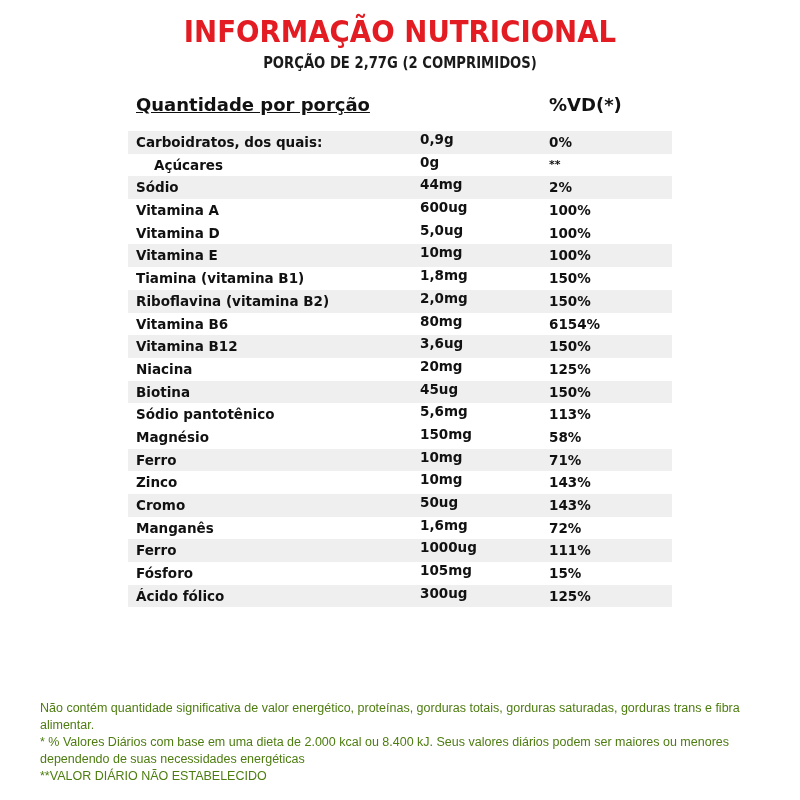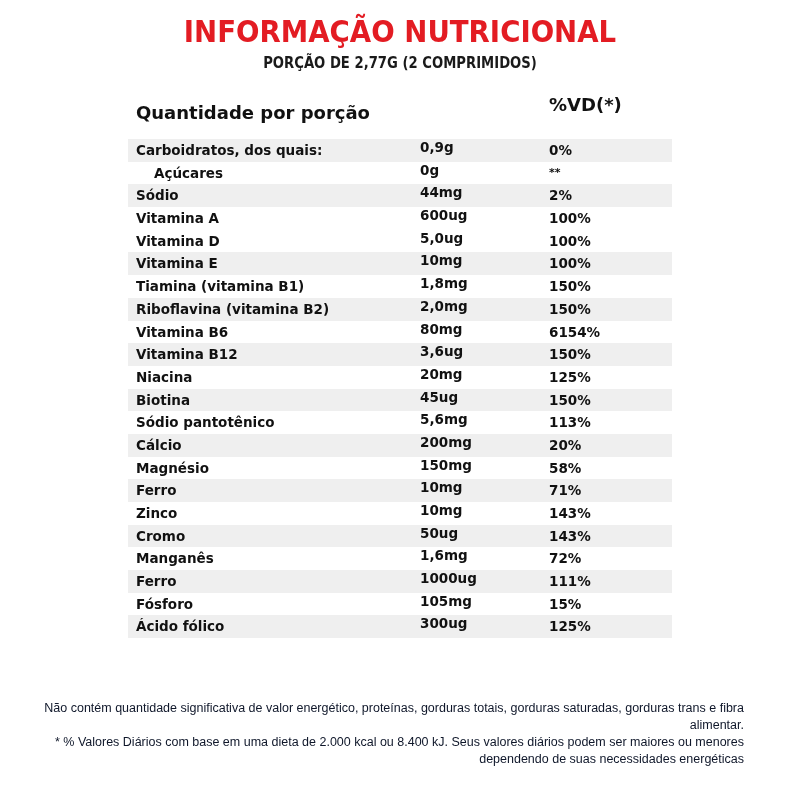--- a/index.html
+++ b/index.html
@@ -1,29 +1,29 @@
 <!DOCTYPE html>
 <html><head>
 <meta charset="utf-8">
 <style>
   html, body { margin:0; padding:0; background:#ffffff; }
   body { width:800px; height:800px; position:relative; overflow:hidden; font-family:"DejaVu Sans", "Liberation Sans", sans-serif; }
   .title { position:absolute; top:14px; left:0; width:800px; text-align:center; color:#e31c23; font-family:"DejaVu Sans", sans-serif; font-weight:bold; font-size:30px; letter-spacing:0px; transform:scaleX(0.92); }
   .subtitle { position:absolute; top:54px; left:0; width:800px; text-align:center; color:#1a1a1a; font-family:"DejaVu Sans", sans-serif; font-weight:bold; font-size:15px; transform:scaleX(0.88); }
   .thead { position:absolute; top:94px; left:136px; width:540px; height:28px; font-weight:bold; font-size:18px; color:#111; }
-  .thead .c1 { position:absolute; left:0; top:8px; }
+  .thead .c1 { position:absolute; left:0; top:0;text-decoration:underline; }
   .thead .c3 { position:absolute; left:413px; top:0; }
-  .table { position:absolute; top:131px; left:128px; width:544px;margin-top:8px; }
+  .table { position:absolute; top:131px; left:128px; width:544px; }
   .row { position:relative; height:22.7px; font-weight:bold; font-size:13.5px; color:#111; }
   .row.gray { background:#efefef; }
   .row .c1 { position:absolute; left:8px; top:3px; white-space:nowrap; }
   .row .c1.indent { left:26px; }
   .row .c2 { position:absolute; left:292px; top:0; }
   .row .c3 { position:absolute; left:421px; top:3px; }
-  .footer { position:absolute; top:700px; left:24px; width:720px; text-align:right; color:#0f172a; font-family:"Liberation Sans", sans-serif; font-size:12.5px; line-height:17px; }
+  .footer { position:absolute; top:700px; left:40px; width:720px; text-align:left; color:#4d7c0f; font-family:"Liberation Sans", sans-serif; font-size:12.5px; line-height:17px; }
   .footer p { margin:0; }
 </style>
 </head>
 <body>
 
 <div class="title">INFORMAÇÃO NUTRICIONAL</div>
 <div class="subtitle">PORÇÃO DE 2,77G (2 COMPRIMIDOS)</div>
 
 <div class="thead">
   <span class="c1">Quantidade por porção</span>
@@ -89,25 +89,20 @@
     <div class="row gray">
       <span class="c1">Biotina</span>
       <span class="c2">45ug</span>
       <span class="c3">150%</span>
     </div>
     <div class="row">
       <span class="c1">Sódio pantotênico</span>
       <span class="c2">5,6mg</span>
       <span class="c3">113%</span>
     </div>
-    <div class="row gray">
-      <span class="c1">Cálcio</span>
-      <span class="c2">200mg</span>
-      <span class="c3">20%</span>
-    </div>
     <div class="row">
       <span class="c1">Magnésio</span>
       <span class="c2">150mg</span>
       <span class="c3">58%</span>
     </div>
     <div class="row gray">
       <span class="c1">Ferro</span>
       <span class="c2">10mg</span>
       <span class="c3">71%</span>
     </div>
@@ -139,13 +134,14 @@
     <div class="row gray">
       <span class="c1">Ácido fólico</span>
       <span class="c2">300ug</span>
       <span class="c3">125%</span>
     </div>
   </div>
 
 <div class="footer">
   <p>Não contém quantidade significativa de valor energético, proteínas, gorduras totais, gorduras saturadas, gorduras trans e fibra alimentar.</p>
   <p>* % Valores Diários com base em uma dieta de 2.000 kcal ou 8.400 kJ. Seus valores diários podem ser maiores ou menores dependendo de suas necessidades energéticas</p>
+  <p>**VALOR DIÁRIO NÃO ESTABELECIDO</p>
 </div>
 
 </body></html>

